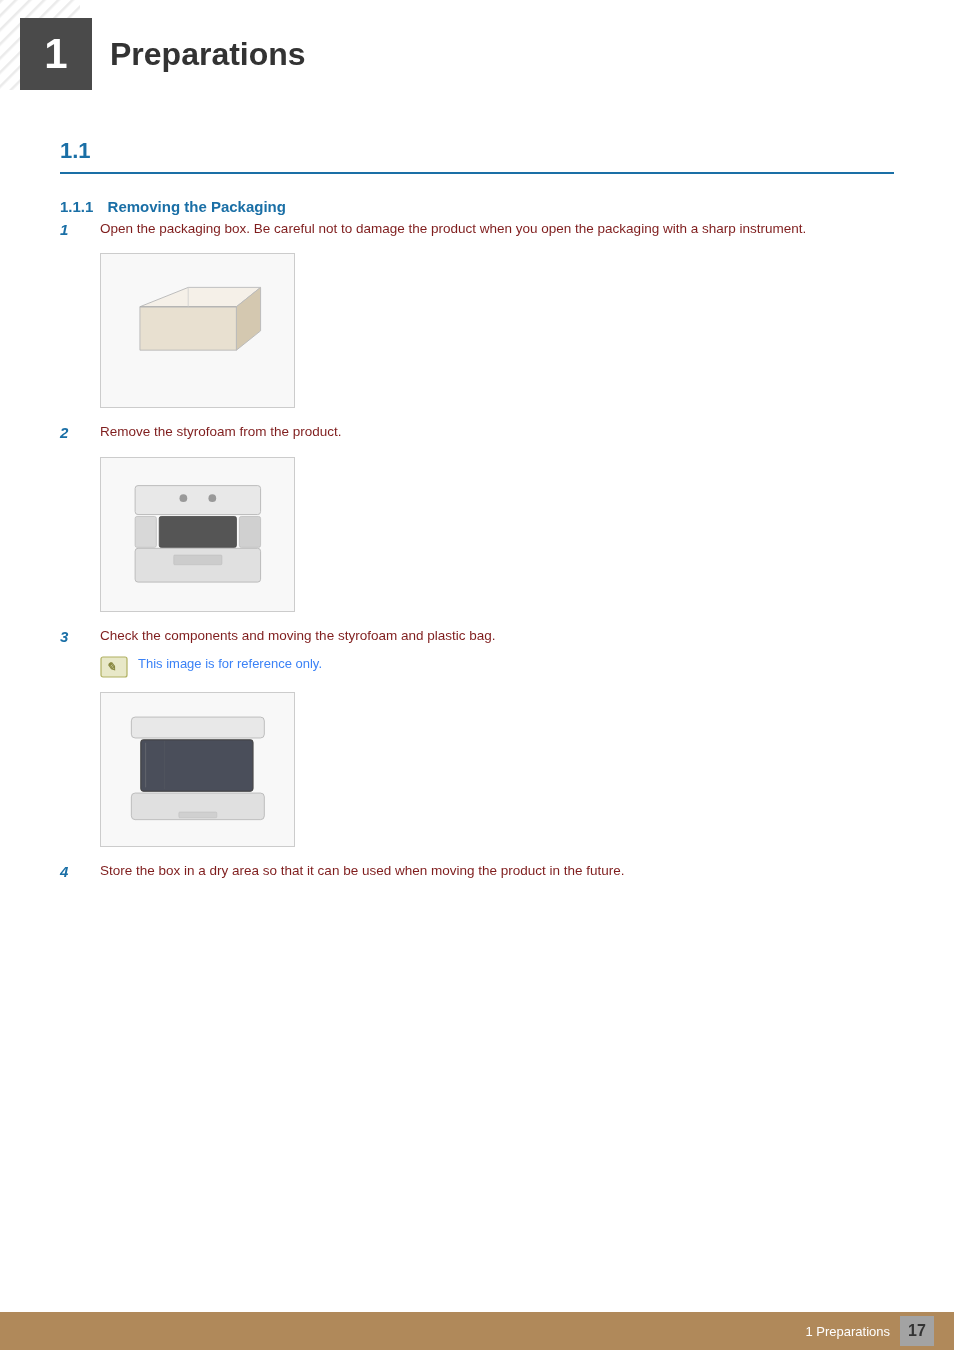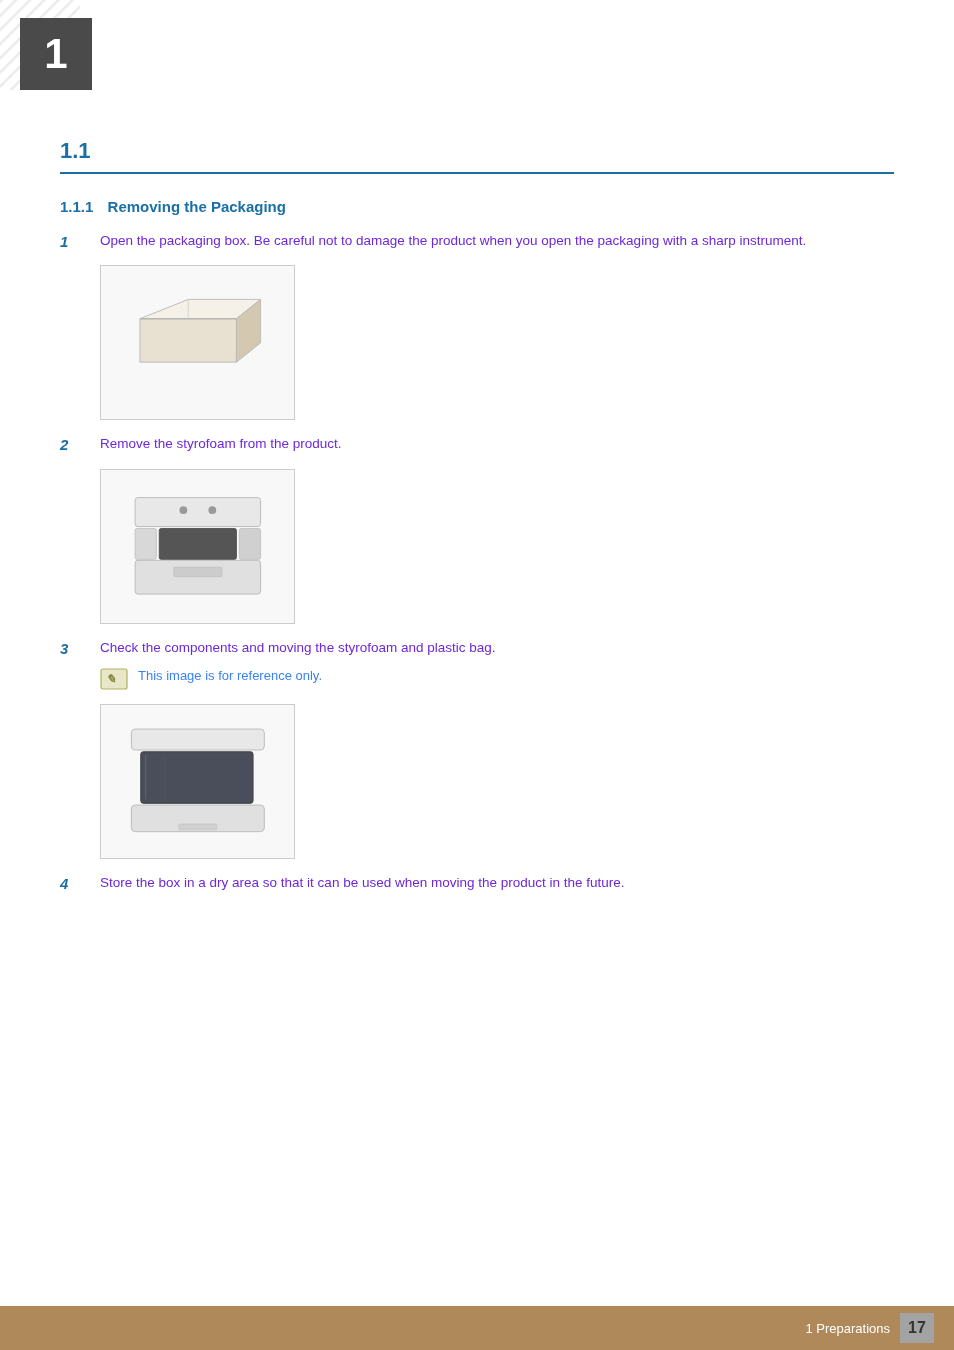--- a/index.html
+++ b/index.html
@@ -76,21 +76,21 @@
       font-weight: bold;
       color: #1a6fa6;
       text-align: center;
     }
 
     
     .subsection-heading {
       color: #1a6fa6;
       font-size: 15px;
       font-weight: bold;
-      margin-bottom: 16px;
+      margin-bottom: 4px;
       margin-top: 8px;
     }
     .subsection-number {
       margin-right: 10px;
     }
 
     
     .step {
       display: flex;
       margin-bottom: 10px;
@@ -100,21 +100,21 @@
       color: #1a6fa6;
       font-style: italic;
       font-weight: bold;
       font-size: 15px;
       min-width: 40px;
       margin-top: 2px;
     }
     .step-text {
       flex: 1;
       line-height: 1.5;
-      color: #6d28d9;
+      color: #7f1d1d;
       font-size: 13.5px;
     }
 
     
     .image-box {
       border: 1px solid #cccccc;
       width: 195px;
       height: 155px;
       margin: 14px 0 14px 40px;
       display: flex;
@@ -144,21 +144,21 @@
       font-size: 13px;
       color: #3b82f6;
     }
 
     
     .footer {
       position: absolute;
       bottom: 0;
       left: 0;
       right: 0;
-      height: 44px;
+      height: 38px;
       background: #b0895a;
       display: flex;
       align-items: center;
       justify-content: flex-end;
       padding-right: 20px;
       gap: 10px;
     }
     .footer-text {
       color: #ffffff;
       font-size: 13px;
@@ -188,20 +188,21 @@
       <pattern id="stripes" patternUnits="userSpaceOnUse" width="10" height="10" patternTransform="rotate(45)">
         <line x1="0" y1="0" x2="0" y2="10" stroke="#cccccc" stroke-width="5"></line>
       </pattern>
     </defs>
     <rect width="80" height="90" fill="url(#stripes)" opacity="0.4"></rect>
   </svg>
 </div>
 
 <div class="chapter-header">
   <div class="chapter-number-box">1</div>
+  <span class="chapter-title">Preparations</span>
 </div>
 
 <div class="content">
 
   <div class="section-heading">
     <span class="section-number">1.1</span>
   </div>
 
   <div class="subsection-heading">
     <span class="subsection-number">1.1.1</span>

